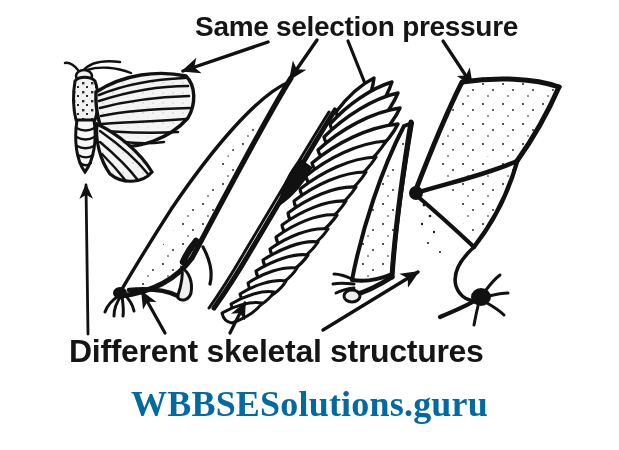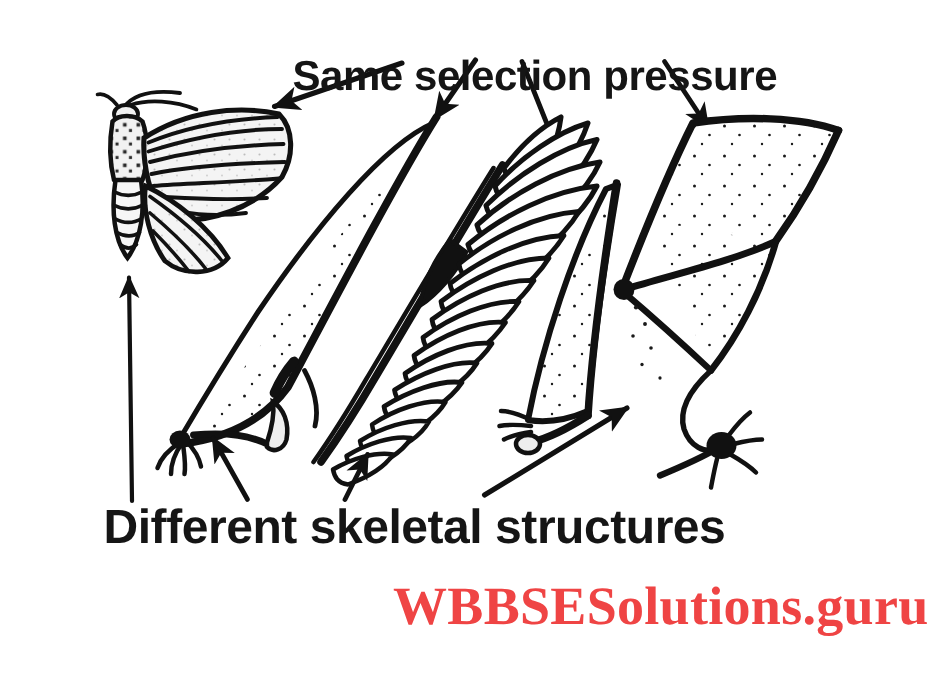--- a/index.html
+++ b/index.html
@@ -31,38 +31,37 @@
     font-family: "Liberation Sans", sans-serif;
     color: #151515;
     white-space: nowrap;
     letter-spacing: -0.3px;
   }
   #label-top {
     left: 195px;
     top: 11px;
     font-size: 28px;
     font-weight: 600;
-    margin-top: 24px;
   }
   #label-bottom {
     left: 69px;
     top: 333px;
     font-size: 32px;
     font-weight: 600;
   }
   #watermark {
     position: absolute;
     left: 0;
     top: 383px;
     width: 619px;
-    text-align: right;
+    text-align: center;
     font-family: "Liberation Serif", serif;
     font-weight: bold;
     font-size: 36px;
-    color: #ef4444;
+    color: #0369a1;
     letter-spacing: 0.2px;
   }
 </style>
 </head>
 <body>
 
 <div id="page">
 
   <div id="figure-area">
     <svg id="figure-svg" viewBox="0 0 619 378" xmlns="http://www.w3.org/2000/svg">

